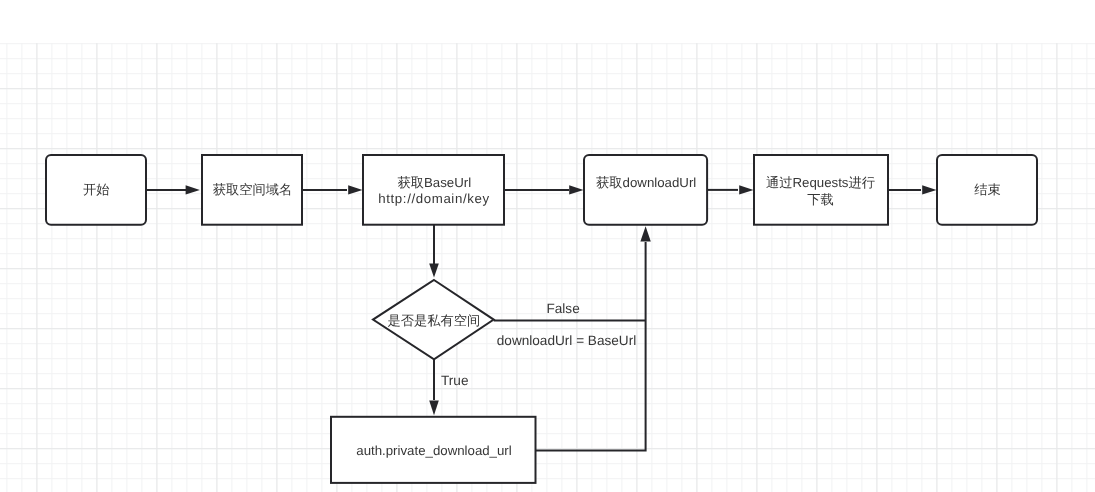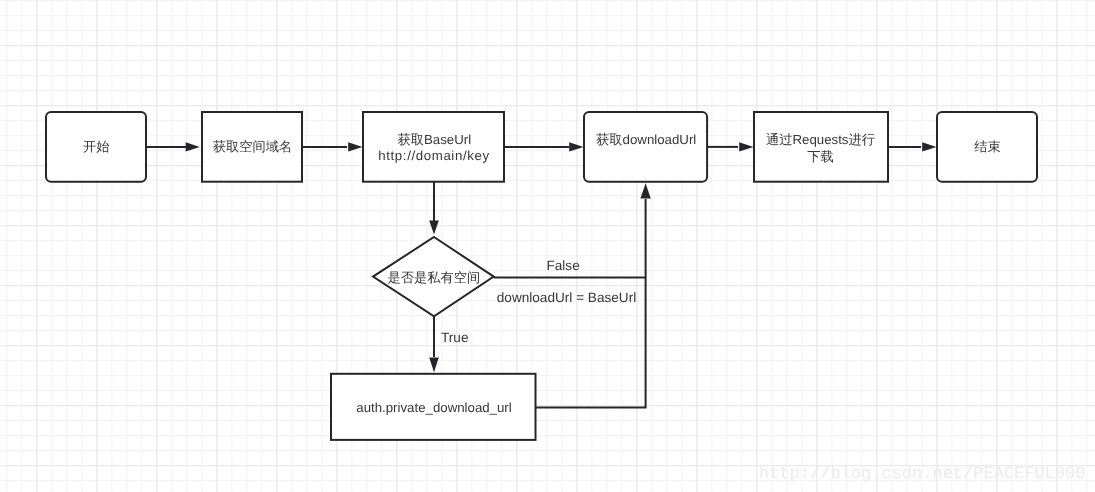--- a/index.html
+++ b/index.html
@@ -4,21 +4,21 @@
 <title>flowchart</title>
 <style>
   html, body { margin:0; padding:0; }
   body {
     width:1095px; height:492px; overflow:hidden;
     background:#ffffff;
     font-family:"Liberation Sans", sans-serif;
     -webkit-font-smoothing:antialiased;
     text-rendering:geometricPrecision;
   }
-  #canvas { position:relative; width:1095px; height:348px; background:#ffffff; }
+  #canvas { position:relative; width:1095px; height:348px; background:#ffffff;margin-top:43px; }
   #grid {
     position:absolute; left:0; top:0; width:1095px; height:492px;
     background-image:
       linear-gradient(to right, #e7e8e9 1px, transparent 1px),
       linear-gradient(to bottom, #e7e8e9 1px, transparent 1px),
       linear-gradient(to right, #f1f2f3 1px, transparent 1px),
       linear-gradient(to bottom, #f1f2f3 1px, transparent 1px);
     background-size: 60px 492px, 1095px 60px, 15px 492px, 1095px 15px;
     background-position: 36.4px 0, 0 45.2px, 36.4px 0, 0 45.2px;
   }

